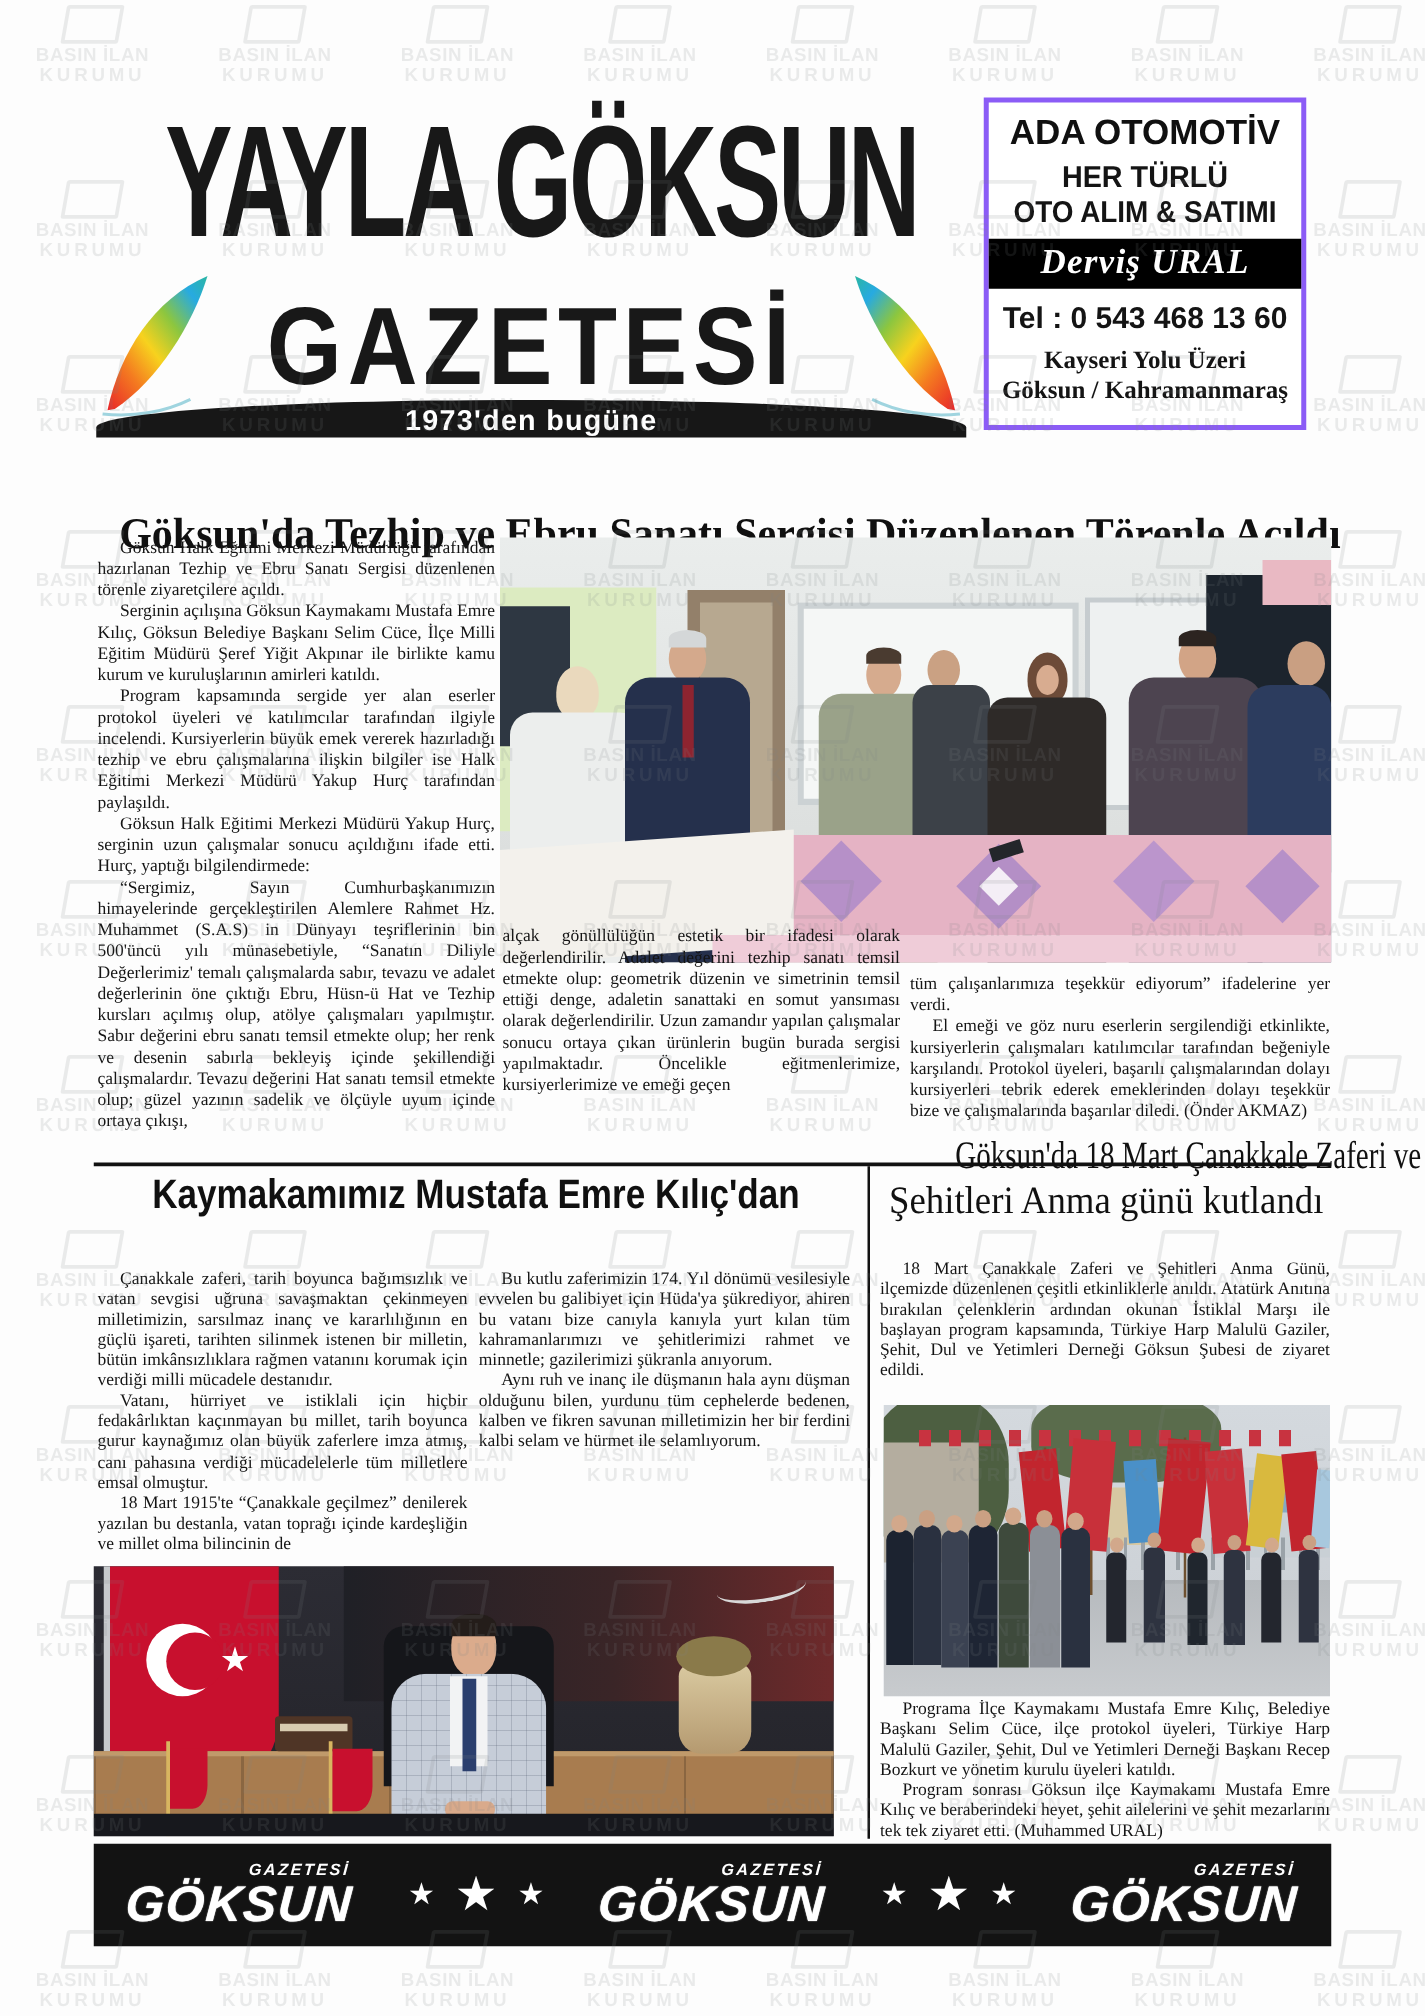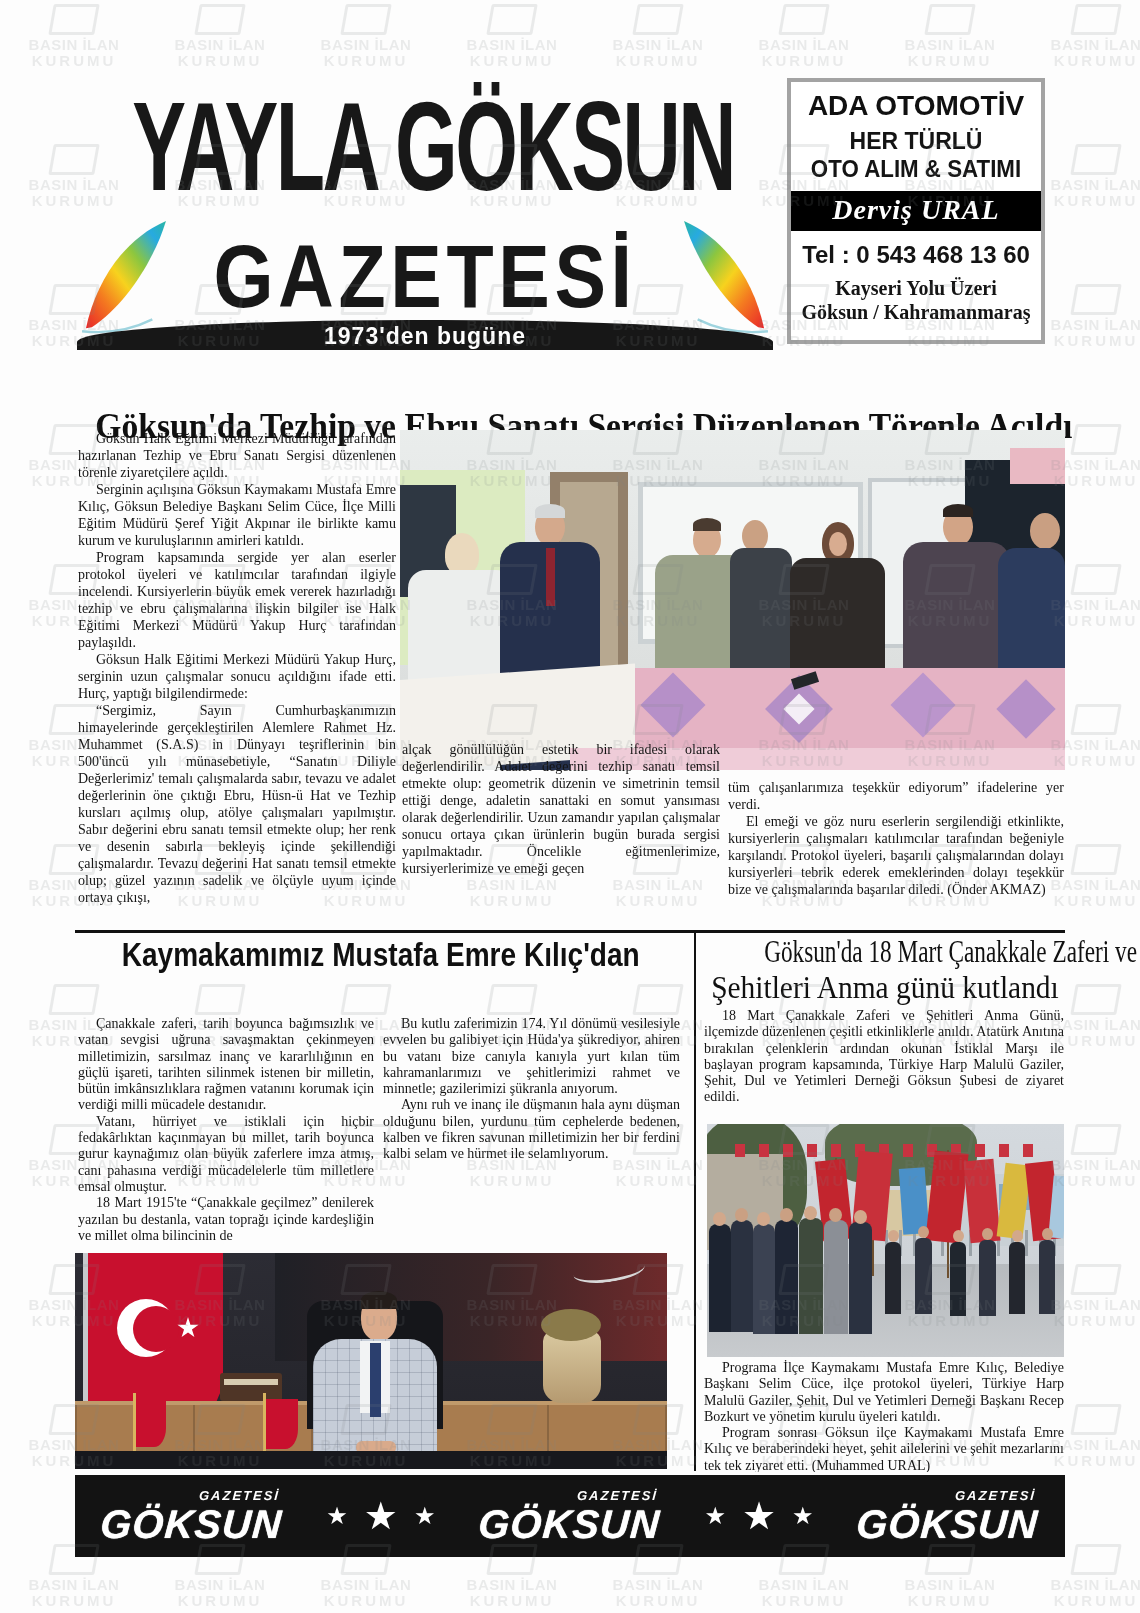--- a/index.html
+++ b/index.html
@@ -24,21 +24,21 @@
   .logo-sub{display:inline-block;margin-top:2px;font-family:"Liberation Sans",sans-serif;font-weight:bold;
             font-size:84px;letter-spacing:5px;color:#181818;transform:scale(.92,1.05);transform-origin:center top}
   .feather{position:absolute;top:-8px;width:108px;height:122px}
   .feather.fl{left:-4px}
   .feather.fr{right:-4px;transform:scaleX(-1)}
   .tagline-bar{position:absolute;left:2px;top:248px;width:696px;height:30px;background:#171717;
                border-radius:48% 48% 0 0/22px 22px 0 0;text-align:center}
   .tagline-bar span{color:#fff;font-family:"Liberation Sans",sans-serif;font-weight:bold;font-size:23px;line-height:32px;letter-spacing:1px}
 
   
-  .ad-box{position:absolute;left:712px;top:6px;width:250px;height:258px;border:4px solid #a3a3a3;background:#fff;
+  .ad-box{position:absolute;left:712px;top:6px;width:250px;height:258px;border:4px solid #8b5cf6;background:#fff;
           text-align:center;font-family:"Liberation Sans",sans-serif}
   .ad-l1{font-weight:bold;font-size:28px;margin-top:8px;letter-spacing:0;color:#101010}
   .ad-l2{font-weight:bold;font-size:23px;margin-top:6px;transform:scaleY(1.05)}
   .ad-l3{font-weight:bold;font-size:23px;margin-top:1px;transform:scale(.97,1.05);white-space:nowrap}
   .ad-owner{background:#000;color:#fff;margin-top:8px;padding:3px 0 5px;font-family:"Liberation Serif",serif;
             font-style:italic;font-weight:bold;font-size:28px;letter-spacing:1px}
   .ad-phone{font-weight:bold;font-size:24px;margin-top:10px;white-space:nowrap}
   .ad-a1{font-family:"Liberation Serif",serif;font-weight:bold;font-size:20px;margin-top:8px}
   .ad-a2{font-family:"Liberation Serif",serif;font-weight:bold;font-size:20px;margin-top:1px;white-space:nowrap}
 
@@ -65,21 +65,21 @@
   .headline2{position:absolute;left:75px;top:936px;width:612px;text-align:center;color:#101010;
              font-family:"Liberation Sans",sans-serif;font-weight:bold}
   .h2l{display:block;white-space:nowrap;font-size:33px;line-height:38px}
   .h2l span{display:inline-block;transform-origin:center}
   .h2l.l1 span{transform:scaleX(.85)}
   .h2l.l2 span{transform:scaleX(.68)}
 
   .a2c1{left:78px;top:1016px;width:296px;height:234px}
   .a2c2{left:383px;top:1016px;width:297px;height:234px}
 
-  .headline3{position:absolute;left:702px;top:934px;width:362px;text-align:left;color:#101010}
+  .headline3{position:absolute;left:702px;top:906px;width:362px;text-align:left;color:#101010}
   .h3l{display:block;white-space:nowrap;font-size:31px;line-height:36px}
   .h3l span{display:inline-block;transform-origin:center}
   .h3l.l1 span{transform:scaleX(.75)}
   .h3l.l2 span{transform:scaleX(.95)}
   .a3p1{left:704px;top:1008px;width:360px;height:114px}
   .a3p2{left:704px;top:1360px;width:360px;height:112px}
 
   
   .photo{position:absolute;overflow:hidden}
   .photo div{position:absolute}

